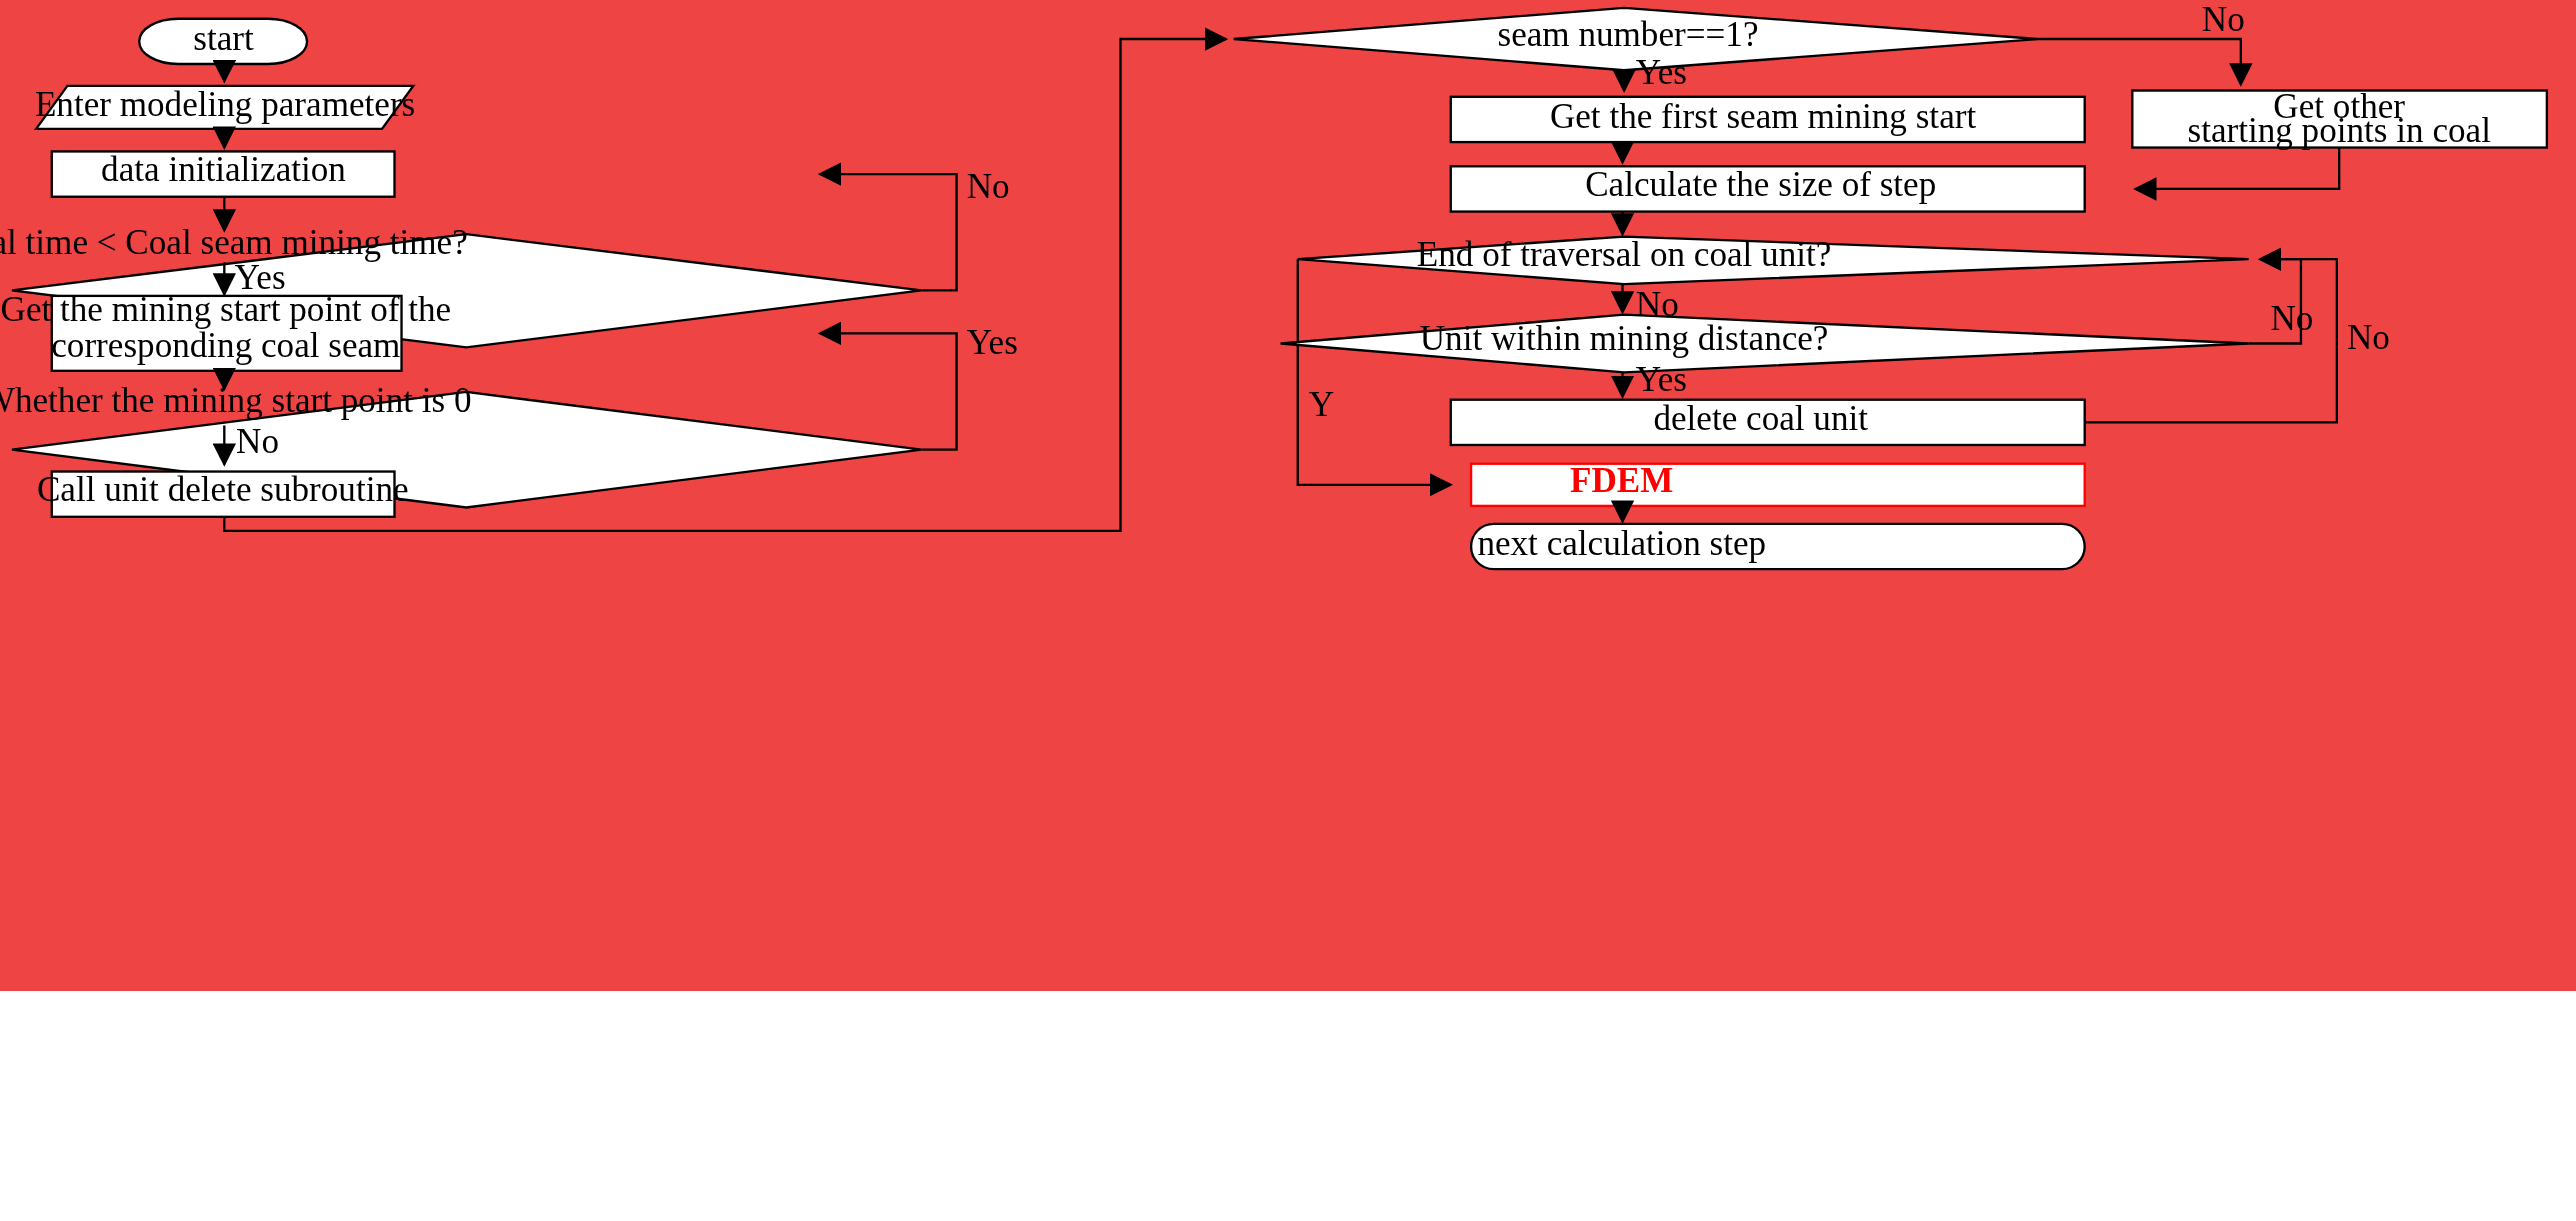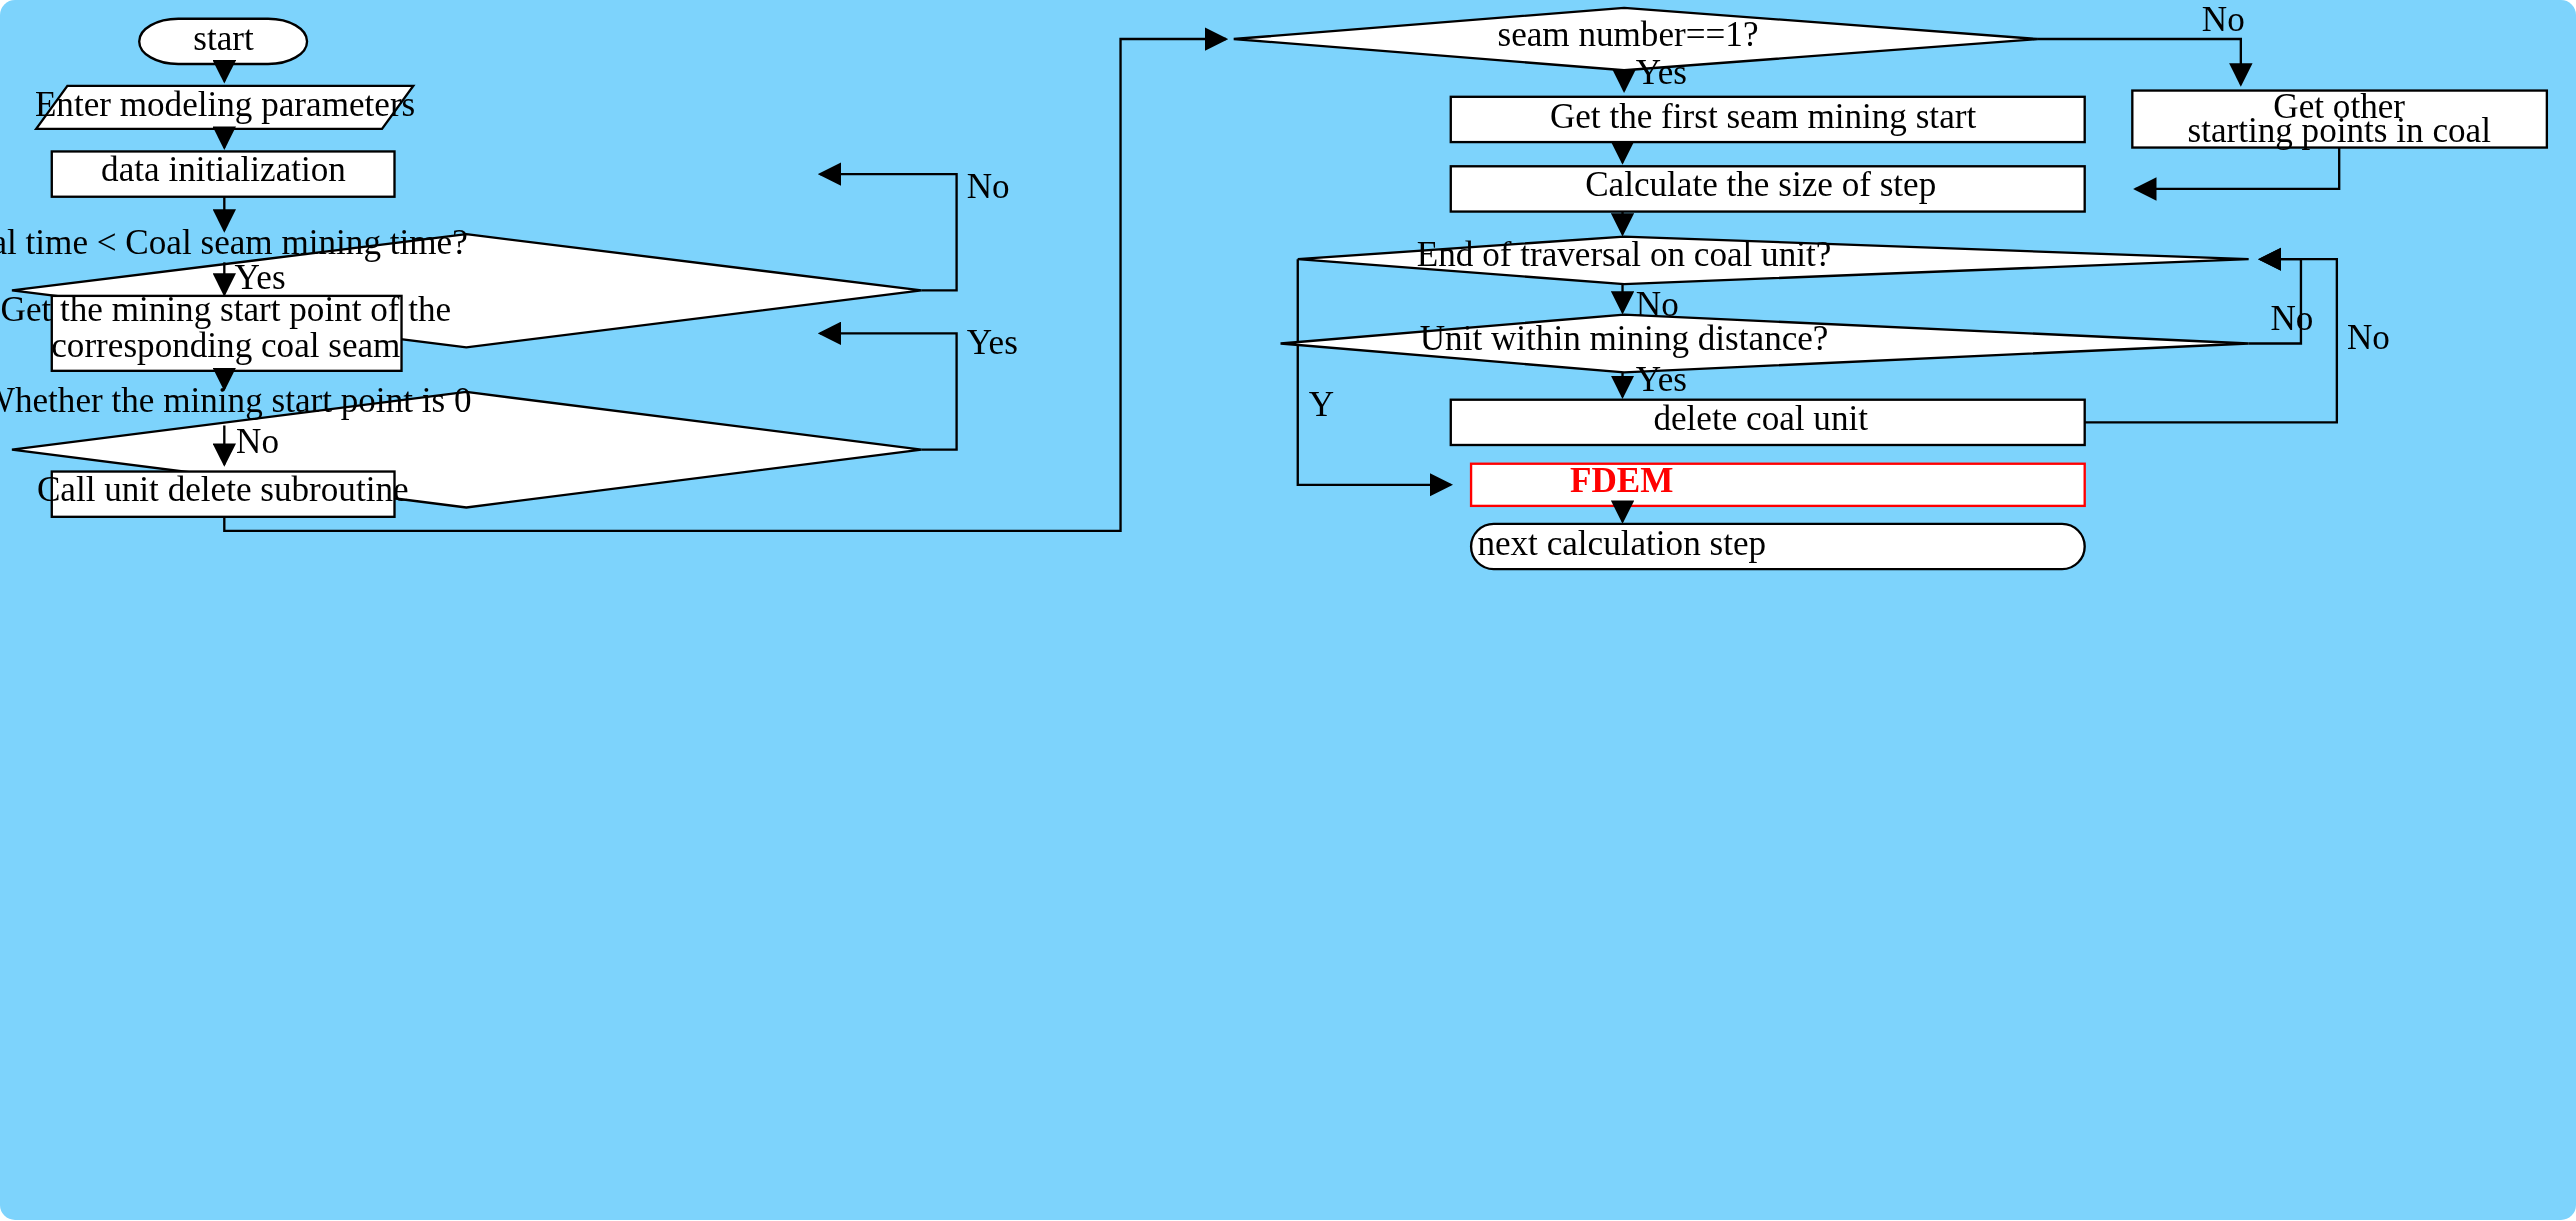--- a/index.html
+++ b/index.html
@@ -3,24 +3,23 @@
 <meta charset="utf-8">
 <style>
   html, body {
     margin: 0;
     padding: 0;
     background: #ffffff;
   }
   #stage {
     position: relative;
     width: 2576px;
-    height: 1220px;
-    background: #7dd3fc;
+    height: 991px;
+    background: #ef4444;
     font-family: "Liberation Serif", "DejaVu Serif", serif;
-    border-radius: 15px;
   }
   svg#flow {
     position: absolute;
     left: 0; top: 0;
     width: 2576px;
     height: 1221px;
   }
   .shape-stroke { fill: #ffffff; stroke: #000000; stroke-width: 3; }
   .shape-stroke-red { fill: #ffffff; stroke: #ff0000; stroke-width: 3; }
   .conn { stroke: #000000; stroke-width: 3; fill: none; }

